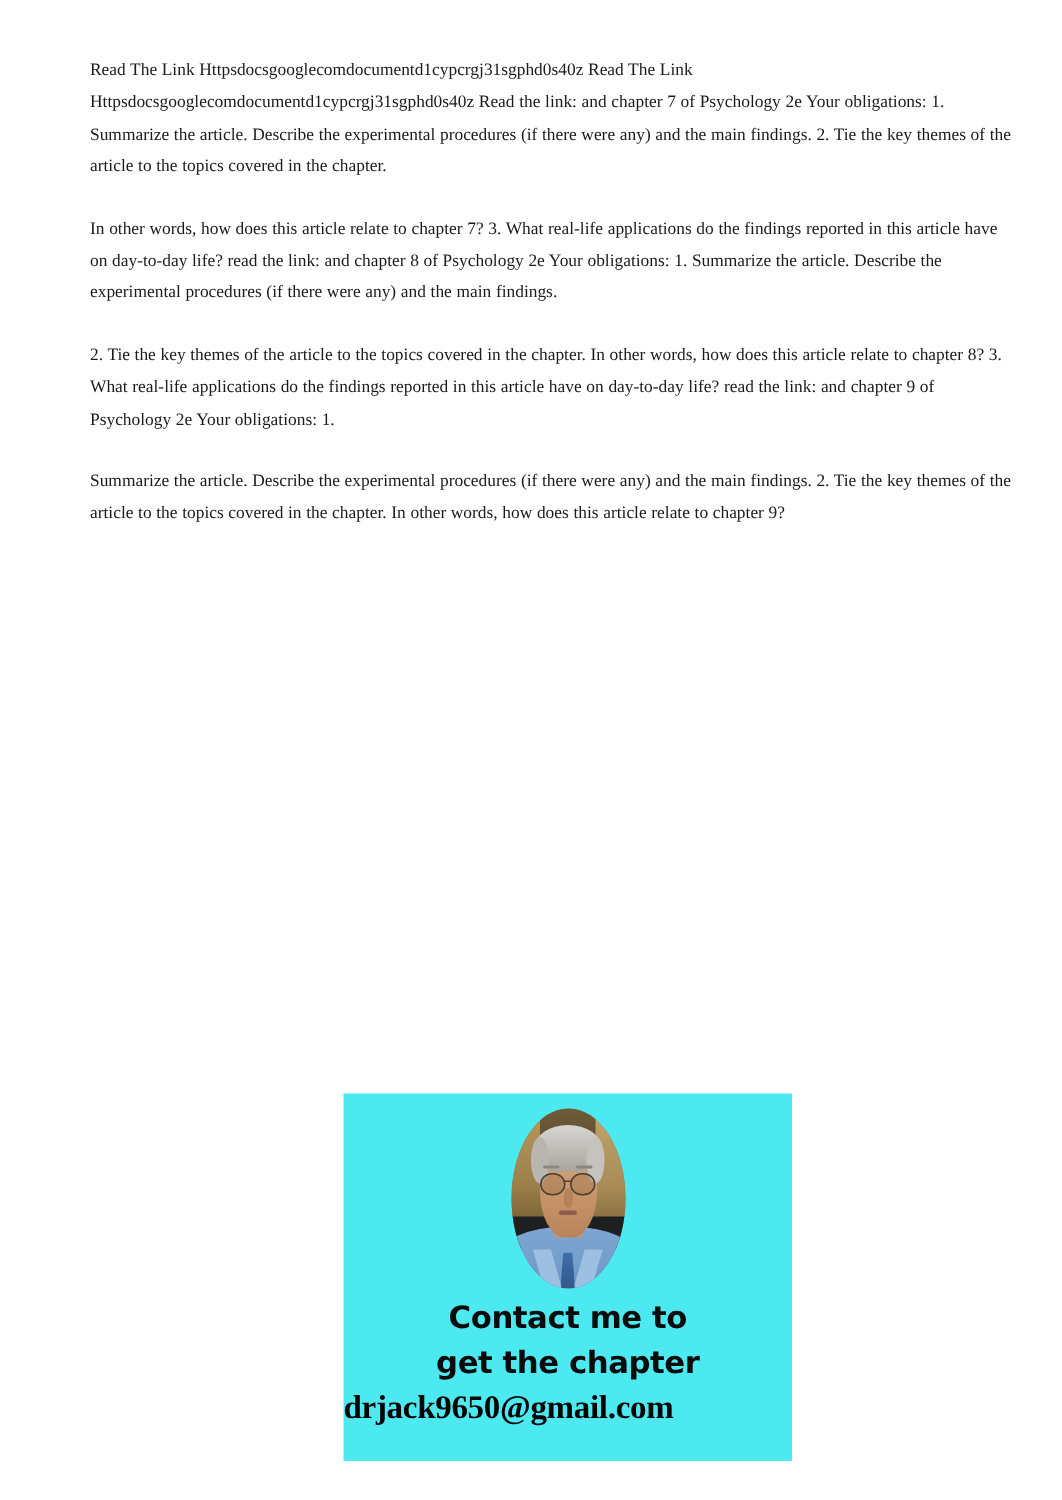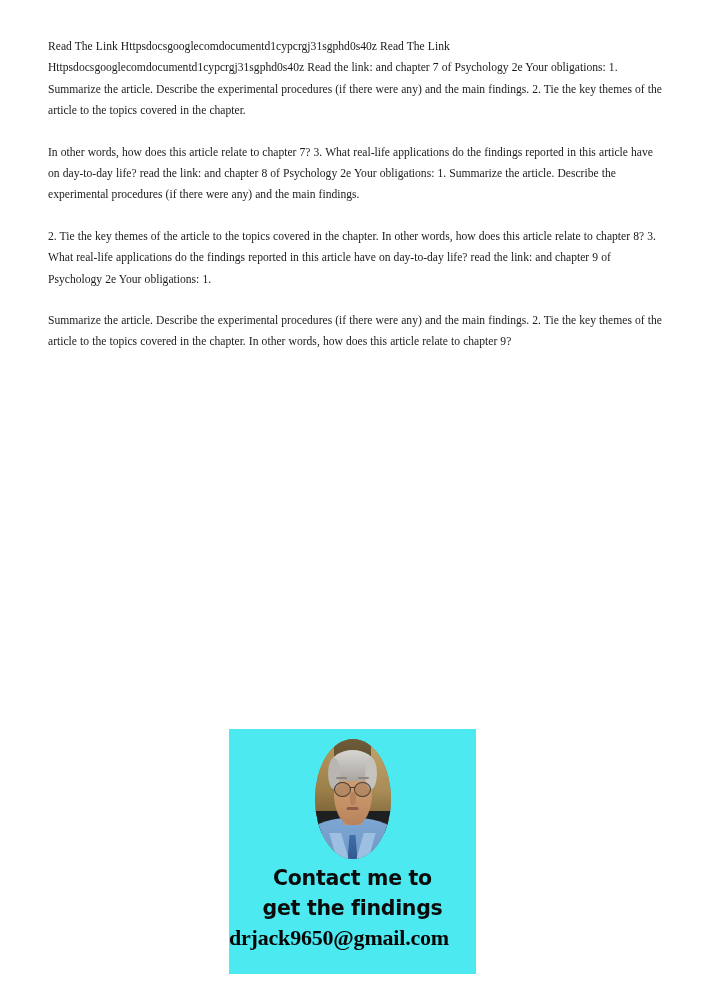--- a/index.html
+++ b/index.html
@@ -13,40 +13,40 @@
     position: relative;
     overflow: hidden;
     font-family: "Liberation Serif", "DejaVu Serif", serif;
     color: #111111;
     -webkit-font-smoothing: antialiased;
   }
 
   
   .doc-body {
     position: absolute;
-    left: 48px;
+    left: 60px;
     top: 36px;
     width: 618px;
   }
   .doc-para {
     margin: 0 0 20px 0;
     font-size: 11.6px;
     line-height: 21.4px;
     text-align: left;
     color: #1a1a1a;
     word-spacing: 0.2px;
   }
   .doc-para:last-child { margin-bottom: 0; }
 
   
   .contact-card {
     position: absolute;
     left: 229px;
     top: 729px;
-    width: 247px;
+    width: 299px;
     height: 245px;
     background: #4ceaf0;
     overflow: hidden;
   }
 
   .portrait-wrap {
     position: absolute;
     left: 50%;
     transform: translateX(-50%);
     top: 10px;
@@ -205,18 +205,18 @@
     <div class="ph-brow r"></div>
     <div class="ph-glass l"></div>
     <div class="ph-glass r"></div>
     <div class="ph-bridge"></div>
     <div class="ph-nose"></div>
     <div class="ph-mouth"></div>
   </div>
 
   <div class="card-headline">
     <span class="hl-line">Contact me to</span>
-    <span class="hl-line">get the findings</span>
+    <span class="hl-line">get the chapter</span>
   </div>
 
   <div class="card-email">drjack9650@gmail.com</div>
 
 </div>
 
 </body></html>

